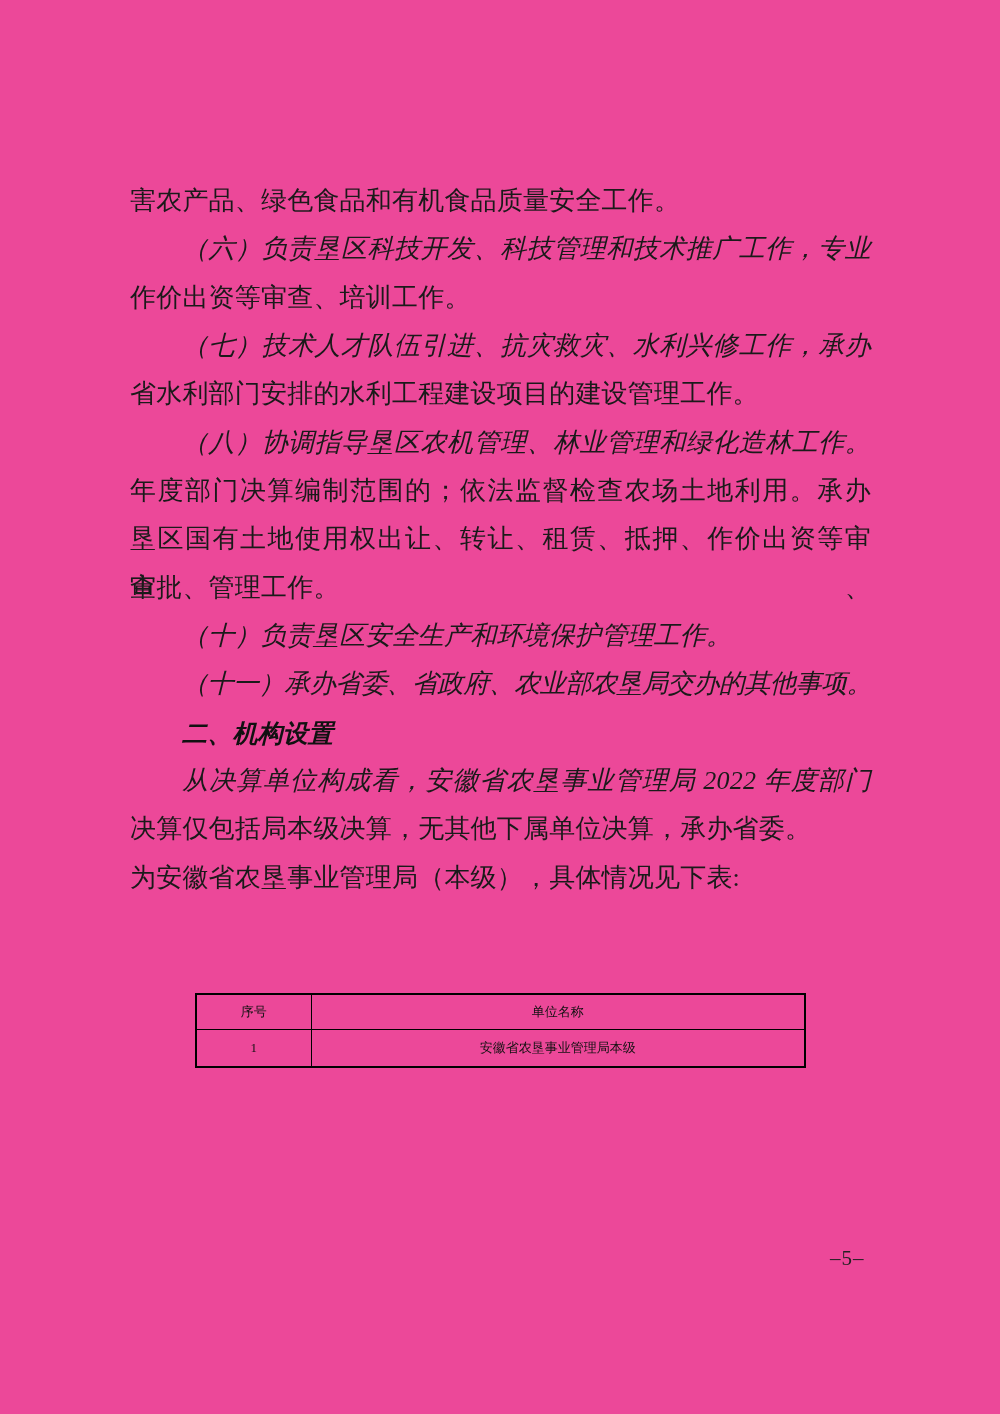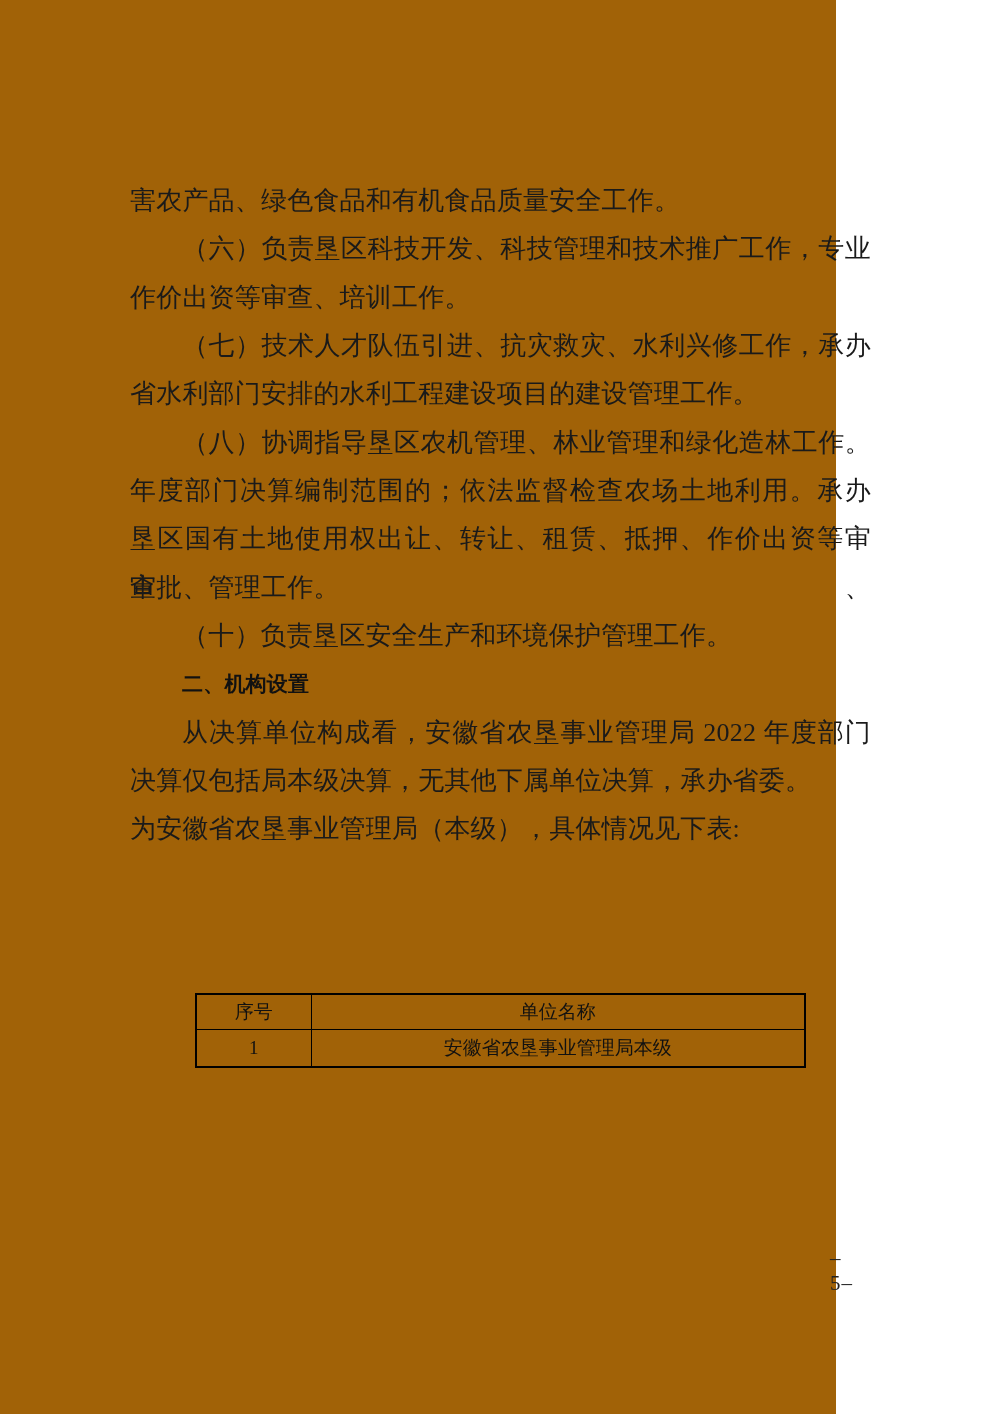--- a/index.html
+++ b/index.html
@@ -6,61 +6,61 @@
   html, body { background: #ffffff; }
   body {
     width: 1000px; height: 1414px;
     position: relative;
     font-family: "Liberation Serif", serif;
     color: #1a1a1a;
     overflow: hidden;
   }
   .page {
     position: absolute; inset: 0;
-    width: 836px; height: 1414px;
-    background: #a16207;
+    width: 1000px; height: 1414px;
+    background: #ec4899;
   }
   .text-block {
     position: absolute;
     top: 177px; left: 130px; width: 741px;
   }
   .line {
     font-size: 26px;
     height: 48.35px;
     line-height: 48.35px;
     white-space: nowrap;
     letter-spacing: 0.2px;
   }
   .line.justify {
     white-space: normal;
     text-align: justify;
     text-align-last: justify;
   }
-  .line.indent { padding-left: 52px; }
+  .line.indent { padding-left: 52px; font-style: italic; }
   .line.compress { letter-spacing: -1.6px; }
   .line.heading {
     font-family: "Liberation Sans", sans-serif;
     font-weight: 700;
-    font-size: 21px;
+    font-size: 25px;
     color: #111111;
   }
   .unit-table {
     position: absolute;
     top: 993px; left: 195px;
     width: 611px;
     border-collapse: collapse;
     table-layout: fixed;
     border: 2.5px solid #000000;
   }
   .unit-table th, .unit-table td {
     border: 1.5px solid #000000;
     text-align: center;
     vertical-align: middle;
     font-weight: 400;
-    font-size: 19px;
+    font-size: 13px;
     font-family: "Liberation Serif", serif;
     color: #111111;
   }
   .unit-table th { height: 35px; }
   .unit-table td { height: 38px; }
   .col-seq { width: 115px; }
   .page-number {
     position: absolute;
     top: 1246px; left: 830px;
     font-size: 21px;
@@ -78,20 +78,21 @@
     <div class="line">害农产品、绿色食品和有机食品质量安全工作。</div>
     <div class="line indent justify">（六）负责垦区科技开发、科技管理和技术推广工作，专业</div>
     <div class="line">作价出资等审查、培训工作。</div>
     <div class="line indent justify">（七）技术人才队伍引进、抗灾救灾、水利兴修工作，承办</div>
     <div class="line">省水利部门安排的水利工程建设项目的建设管理工作。</div>
     <div class="line indent justify">（八）协调指导垦区农机管理、林业管理和绿化造林工作。</div>
     <div class="line justify">年度部门决算编制范围的；依法监督检查农场土地利用。承办</div>
     <div class="line justify">垦区国有土地使用权出让、转让、租赁、抵押、作价出资等审查、</div>
     <div class="line">审批、管理工作。</div>
     <div class="line indent">（十）负责垦区安全生产和环境保护管理工作。</div>
+    <div class="line indent justify compress">（十一）承办省委、省政府、农业部农垦局交办的其他事项。</div>
     <div class="line indent heading">二、机构设置</div>
     <div class="line indent justify">从决算单位构成看，安徽省农垦事业管理局 2022 年度部门</div>
     <div class="line">决算仅包括局本级决算，无其他下属单位决算，承办省委。</div>
     <div class="line">为安徽省农垦事业管理局（本级），具体情况见下表:</div>
   </div>
 
   <table class="unit-table">
     <colgroup>
       <col class="col-seq">
       <col>

